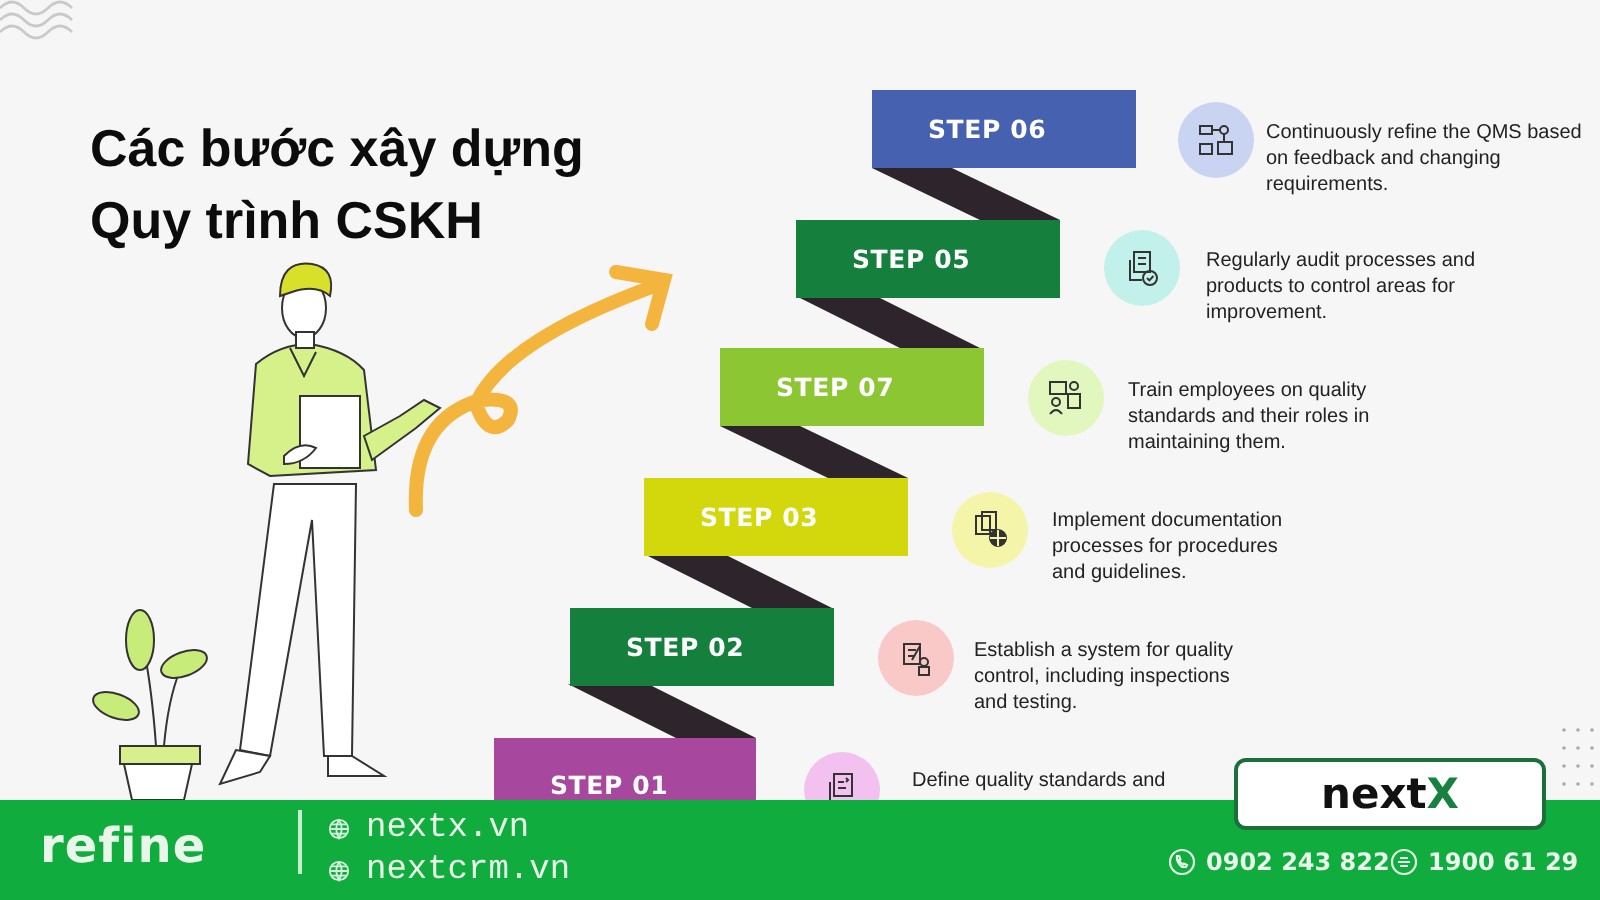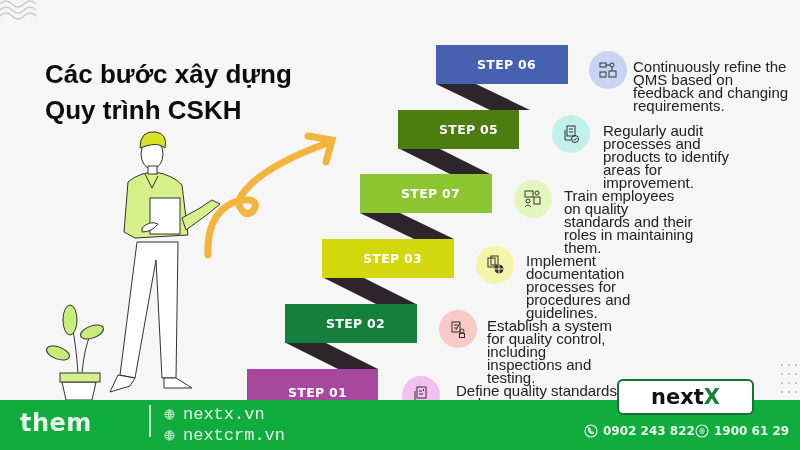--- a/index.html
+++ b/index.html
@@ -4,34 +4,34 @@
 <style>
   * { margin: 0; padding: 0; box-sizing: border-box; }
   html, body { width: 800px; height: 450px; overflow: hidden; }
   body { background: #f6f6f6; position: relative; font-family: "Liberation Sans", sans-serif; }
   .canvas { position: absolute; left: 0; top: 0; width: 800px; height: 450px; border-radius: 22px; }
 
   .wave { position: absolute; left: 0; top: 0; width: 40px; height: 22px; }
 
   .title { position: absolute; left: 45px; top: 56px; font-family: "Liberation Sans", sans-serif; font-weight: bold; font-size: 26px; line-height: 36px; color: #0c0c0c; }
 
-  .step { position: absolute; height: 39px; color: #ffffff; font-family: "DejaVu Sans", sans-serif; font-weight: bold; font-size: 12.5px; display: flex; align-items: center; padding-left: 41px; letter-spacing: 0.3px; }
+  .step { position: absolute; height: 39px; color: #ffffff; font-family: "DejaVu Sans", sans-serif; font-weight: bold; font-size: 12.5px; display: flex; align-items: center; padding-left: 28px; letter-spacing: 0.3px; }
   .shadow { position: absolute; }
 
   .icon-circle { position: absolute; width: 38px; height: 38px; border-radius: 50%; display: flex; align-items: center; justify-content: center; }
   .icon-circle svg { width: 20px; height: 20px; }
-  .desc { position: absolute; font-family: "Liberation Sans", sans-serif; font-size: 15px; line-height: 13px; color: #222; width: 190px; }
+  .desc { position: absolute; font-family: "Liberation Sans", sans-serif; font-size: 10px; line-height: 13px; color: #222; width: 190px; }
 
   .footer { position: absolute; left: 0; top: 400px; width: 800px; height: 50px; background: #10ad3e; }
   .footer-logo { position: absolute; left: 20px; top: 409px; font-family: "DejaVu Sans", sans-serif; font-weight: bold; font-size: 24px; color: #e9f6ea; letter-spacing: 0.5px; }
   .footer-divider { position: absolute; left: 149px; top: 405px; width: 2px; height: 32px; background: #c9edcf; }
   .footer-link { position: absolute; left: 164px; display: flex; align-items: center; gap: 8px; font-family: Liberation Mono, monospace; font-size: 17px; color: #e9f6ea; }
   .footer-phone { position: absolute; top: 424px; display: flex; align-items: center; gap: 5px; font-family: "DejaVu Sans", sans-serif; font-weight: bold; font-size: 12px; color: #eaf7ec; }
 
-  .brand-box { position: absolute; left: 617px; top: 379px; width: 137px; height: 36px; background: #ffffff; border: 2px solid #1c6e3a; border-radius: 6px; display: flex; align-items: center; justify-content: center; font-family: "DejaVu Sans", sans-serif; font-weight: bold; font-size: 21px; color: #111; }
+  .brand-box { position: absolute; left: 617px; top: 379px; width: 156px; height: 36px; background: #ffffff; border: 2px solid #1c6e3a; border-radius: 6px; display: flex; align-items: center; justify-content: center; font-family: "DejaVu Sans", sans-serif; font-weight: bold; font-size: 21px; color: #111; }
   .brand-box .x { color: #17813f; }
 
   .dots { position: absolute; left: 780px; top: 363px; width: 20px; height: 40px; }
 </style>
 </head>
 <body>
 
 <div class="canvas">
 
   <svg class="wave" viewBox="0 0 40 22">
@@ -91,21 +91,21 @@
       <polygon points="158,108 198,108 252,135 212,135"></polygon>
       <polygon points="120,173 160,173 214,199 174,199"></polygon>
       <polygon points="82,237 122,237 176,264 136,264"></polygon>
       <polygon points="44,302 84,302 138,329 98,329"></polygon>
     </g>
   </svg>
 
   <div class="step" style="left:436px;top:45px;width:132px;background:#4561b0">
       <span>STEP 06</span>
     </div>
-  <div class="step" style="left:398px;top:110px;width:121px;background:#4d7c0f">
+  <div class="step" style="left:398px;top:110px;width:132px;background:#15803d">
       <span>STEP 05</span>
     </div>
   <div class="step" style="left:360px;top:174px;width:132px;background:#8cc632">
       <span>STEP 07</span>
     </div>
   <div class="step" style="left:322px;top:239px;width:132px;background:#d3d80c">
       <span>STEP 03</span>
     </div>
   <div class="step" style="left:285px;top:304px;width:132px;background:#15803d">
       <span>STEP 02</span>
@@ -159,21 +159,21 @@
   <div class="icon-circle" style="left:402px;top:376px;background:#f3c1ef">
     <svg viewBox="0 0 20 20" fill="none" stroke="#333" stroke-width="1">
         <rect x="6" y="2" width="9" height="11"></rect>
         <path d="M8 6 H11 M8 9 H12"></path>
         <path d="M12 4 L13 5 L12 6"></path>
         <path d="M4 6 V16 H10"></path>
       </svg>
   </div>
 
   <div class="desc" style="left:633px;top:60px;width:162px">Continuously refine the QMS based on feedback and changing requirements.</div>
-  <div class="desc" style="left:603px;top:124px;width:150px">Regularly audit processes and products to identify areas for improvement.</div>
+  <div class="desc" style="left:603px;top:124px;width:150px">Regularly audit processes and products to control areas for improvement.</div>
   <div class="desc" style="left:526px;top:254px;width:130px">Implement documentation processes for procedures and guidelines.</div>
   <div class="desc" style="left:564px;top:189px;width:130px">Train employees on quality standards and their roles in maintaining them.</div>
   <div class="desc" style="left:487px;top:319px;width:135px">Establish a system for quality control, including inspections and testing.</div>
   <div class="desc" style="left:456px;top:384px;width:188px">Define quality standards and</div>
 
   <svg class="dots" viewBox="0 0 20 40">
     <g fill="#aaaaaa">
       <circle cx="2" cy="2" r="0.9"></circle>
         <circle cx="9" cy="2" r="0.9"></circle>
         <circle cx="16" cy="2" r="0.9"></circle>
@@ -186,21 +186,21 @@
       <circle cx="2" cy="29" r="0.9"></circle>
         <circle cx="9" cy="29" r="0.9"></circle>
         <circle cx="16" cy="29" r="0.9"></circle>
       <circle cx="2" cy="38" r="0.9"></circle>
         <circle cx="9" cy="38" r="0.9"></circle>
         <circle cx="16" cy="38" r="0.9"></circle>
     </g>
   </svg>
 
   <div class="footer"></div>
-  <div class="footer-logo">them</div>
+  <div class="footer-logo">refine</div>
   <div class="footer-divider"></div>
 
   <div class="footer-link" style="top:405px">
     <svg width="11" height="11" viewBox="0 0 12 12" fill="none" stroke="#d7f2dc" stroke-width="1">
         <circle cx="6" cy="6" r="5"></circle>
         <path d="M1 6 H11 M6 1 Q3 6 6 11 Q9 6 6 1 M2 3.5 H10 M2 8.5 H10"></path>
       </svg>
     <span>nextx.vn</span>
   </div>
   <div class="footer-link" style="top:426px">

